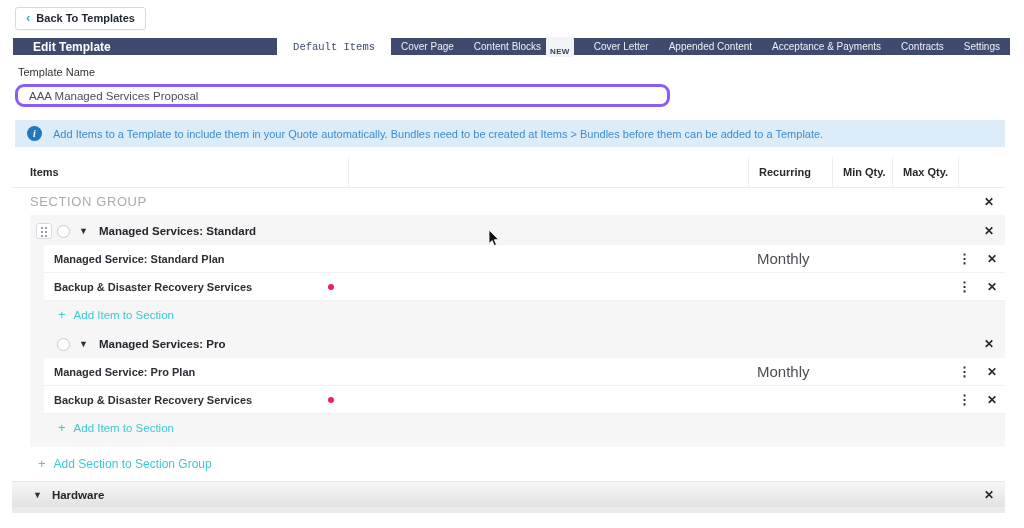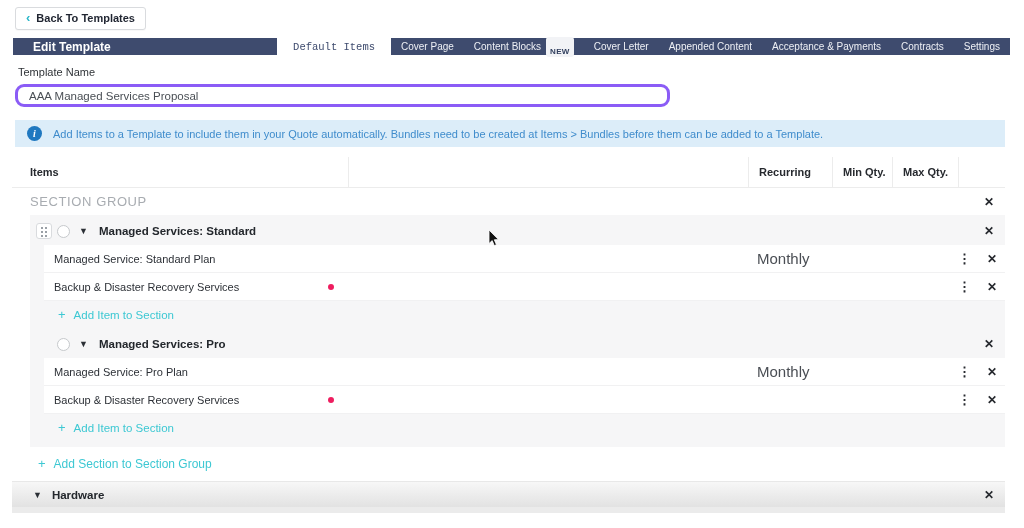--- a/index.html
+++ b/index.html
@@ -62,21 +62,21 @@
   .drag-dots { width:8px; height:11px;
     background-image:radial-gradient(circle, #9aa0a6 1px, transparent 1.2px);
     background-size:4px 4px; background-position:0 0; }
   .radio { width:13px; height:13px; border:1.5px solid #c6c9cc; border-radius:50%; background:#fff;
     margin-right:9px; cursor:pointer; flex:0 0 auto; }
   .caret { color:#2b2f35; font-size:9px; margin-right:11px; cursor:pointer; }
   .sec-name { font-weight:700; font-size:11.5px; color:#23272c; }
 
   .item-row { margin-left:14px; background:#fff; height:28px; border-bottom:1px solid #f1f1f2;
     display:grid; grid-template-columns:703px 84px 60px 66px 1fr; align-items:center; position:relative; }
-  .item-name { padding-left:10px; font-size:11px; color:#2c3036; }
+  .item-name { padding-left:10px; font-size:11px; color:#2c3036;font-weight:bold; }
   .required-ring { position:absolute; left:284px; top:50%; transform:translateY(-50%);
     width:6px; height:6px; border:3px solid #ee1d5f; border-radius:50%; background:#fff; }
   .item-recurring { font-size:15px; color:#4a4e54; padding-left:10px; }
   .item-actions { grid-column:5; display:flex; align-items:center; justify-content:flex-end;
     gap:13px; padding-right:8px; }
 
   .add-item { display:flex; align-items:center; gap:8px; color:#3dc8d3; font-size:11.5px;
     margin:8px 0 9px 28px; cursor:pointer; }
   .add-plus { font-size:13px; line-height:10px; }
 

